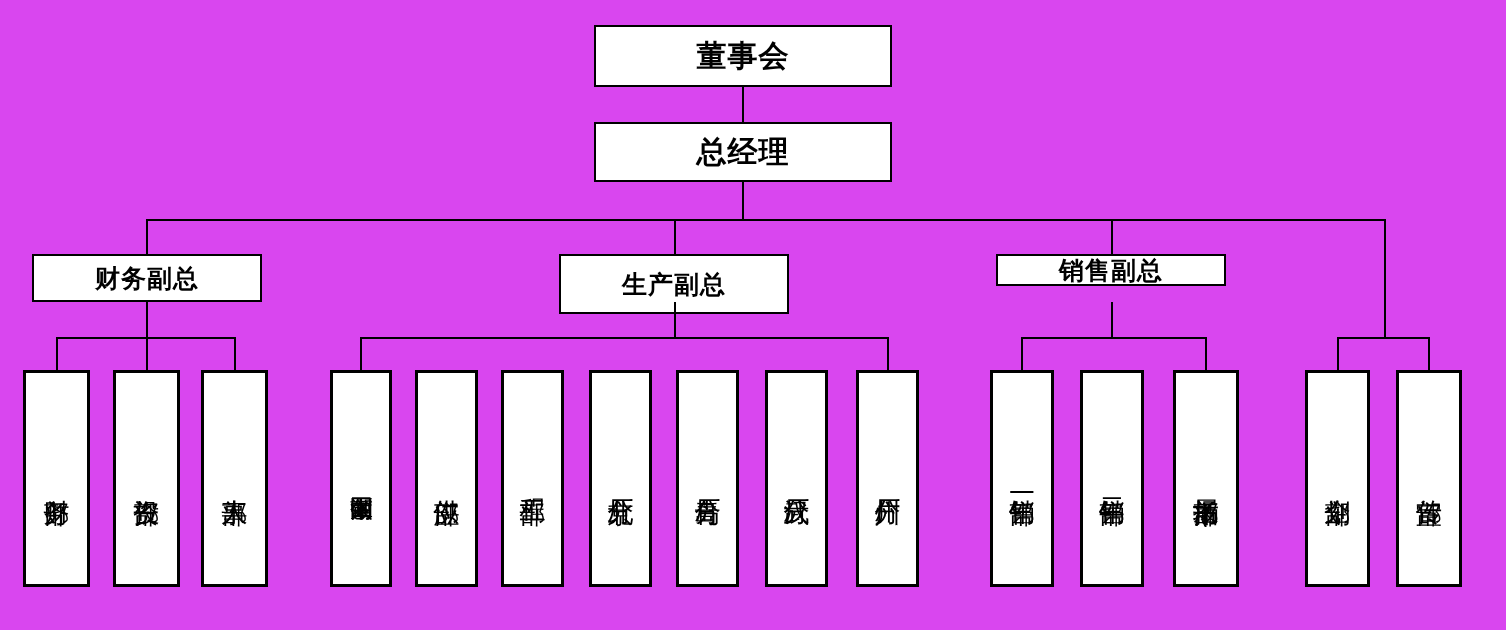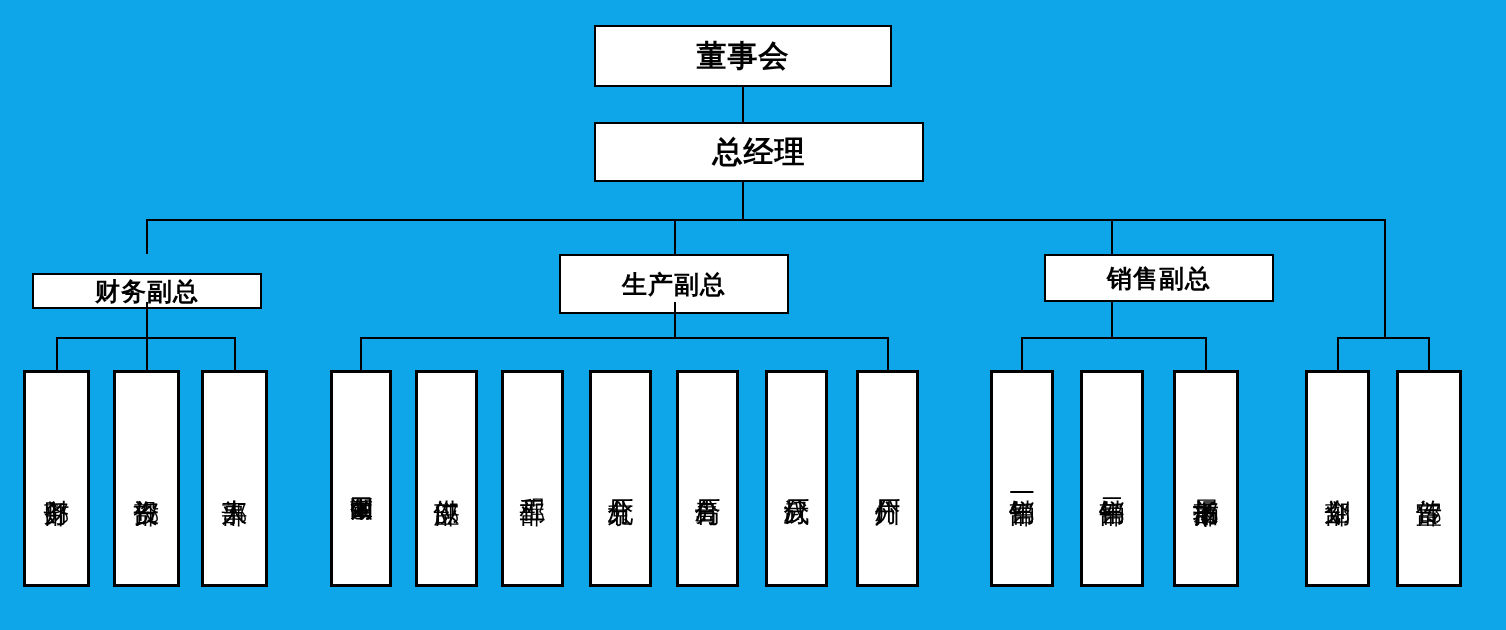--- a/index.html
+++ b/index.html
@@ -4,21 +4,21 @@
 <style>
   html, body {
     margin: 0;
     padding: 0;
     background: #ffffff;
   }
   #chart-root {
     position: relative;
     width: 1506px;
     height: 630px;
-    background: #0ea5e9;
+    background: #d946ef;
     font-family: "DejaVu Sans", "Liberation Sans", sans-serif;
     overflow: hidden;
   }
 
   
   .node {
     position: absolute;
     box-sizing: border-box;
     background: #ffffff;
     border: 2px solid #000000;
@@ -64,42 +64,42 @@
 <body>
 
 <div id="chart-root">
 
   <div class="node top" style="left:594px; top:25px; width:298px; height:62px;">
     <span>董事会</span>
   </div>
 
   <div class="ln v" style="left:742px; top:87px; height:35px;"></div>
 
-  <div class="node top" style="left:594px; top:122px; width:330px; height:60px;">
+  <div class="node top" style="left:594px; top:122px; width:298px; height:60px;">
     <span>总经理</span>
   </div>
 
   <div class="ln v" style="left:742px; top:182px; height:37px;"></div>
 
   <div class="ln h" style="left:146px; top:219px; width:1240px;"></div>
 
   <div class="ln v" style="left:146px; top:219px; height:35px;"></div>
   <div class="ln v" style="left:674px; top:219px; height:35px;"></div>
   <div class="ln v" style="left:1111px; top:219px; height:35px;"></div>
   <div class="ln v" style="left:1384px; top:219px; height:118px;"></div>
 
-  <div class="node level2" style="left:32px; top:254px; width:230px; height:36px;margin-top:19px;">
+  <div class="node level2" style="left:32px; top:254px; width:230px; height:48px;">
     <span>财务副总</span>
   </div>
 
   <div class="node level2" style="left:559px; top:254px; width:230px; height:60px;">
     <span>生产副总</span>
   </div>
 
-  <div class="node level2" style="left:996px; top:254px; width:230px; height:48px;margin-left:48px;">
+  <div class="node level2" style="left:996px; top:254px; width:230px; height:32px;">
     <span>销售副总</span>
   </div>
 
   <div class="ln v" style="left:146px; top:302px; height:35px;"></div>
   <div class="ln h" style="left:56px; top:337px; width:179px;"></div>
   <div class="ln v" style="left:56px; top:337px; height:33px;"></div>
   <div class="ln v" style="left:146px; top:337px; height:33px;"></div>
   <div class="ln v" style="left:234px; top:337px; height:33px;"></div>
 
   <div class="node leaf" style="left:23px; top:370px; width:67px; height:217px;">

